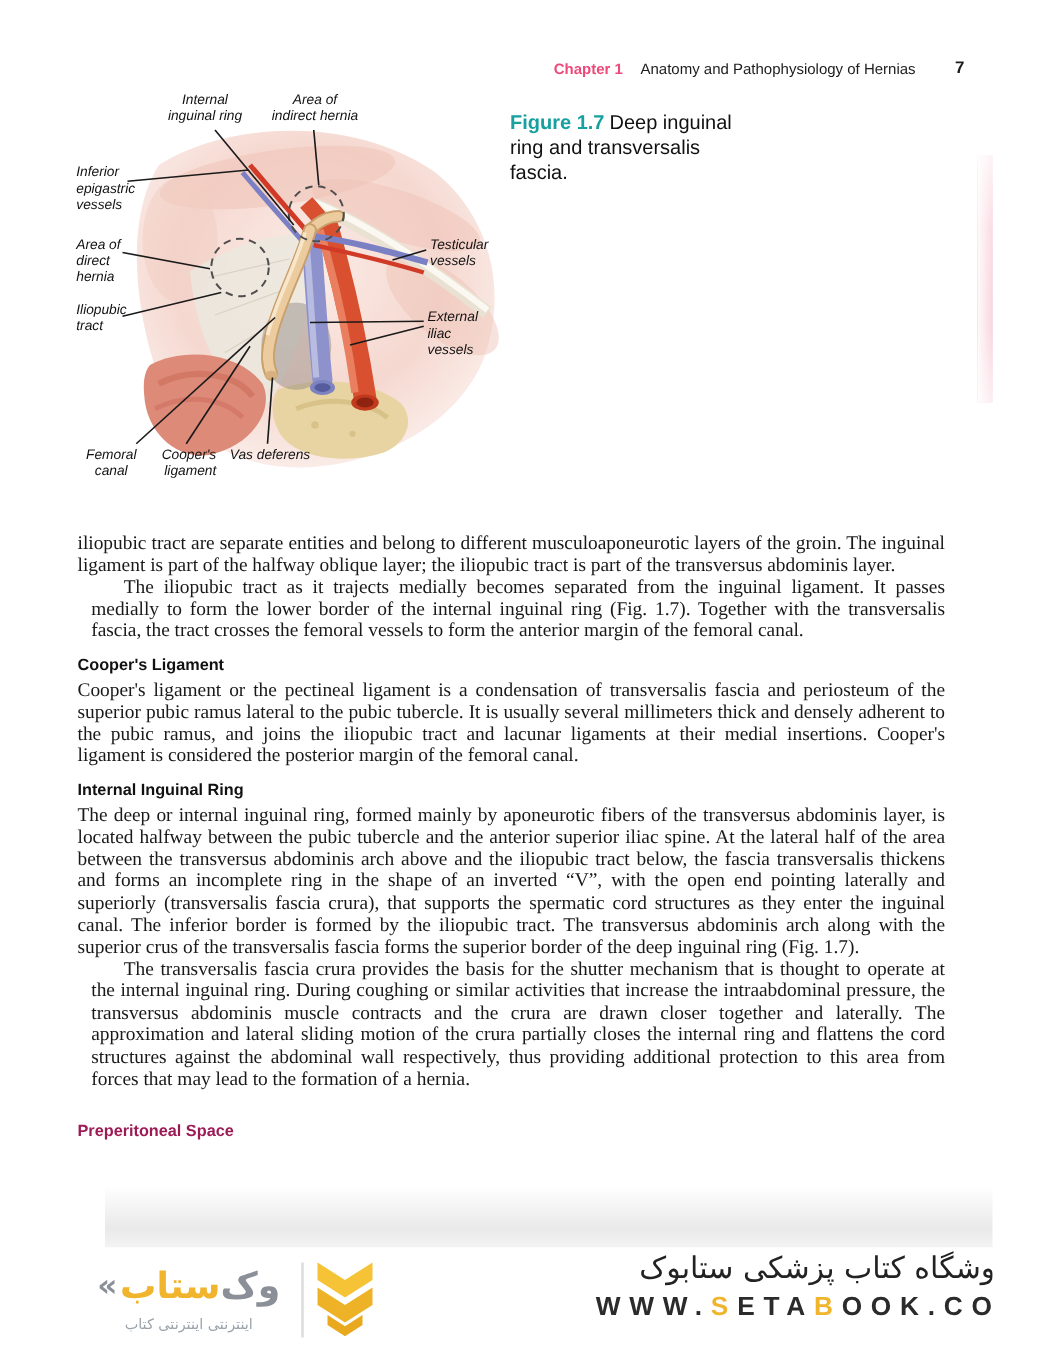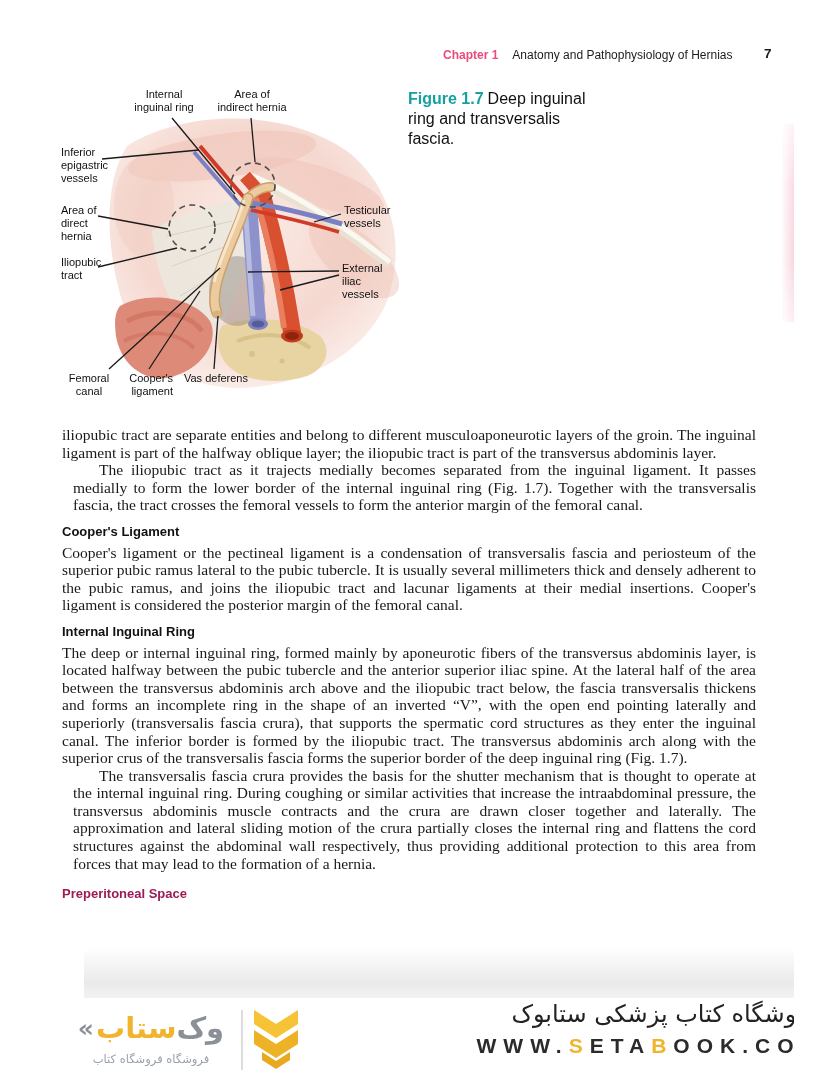--- a/index.html
+++ b/index.html
@@ -30,34 +30,34 @@
     background:
       linear-gradient(to right, rgba(255,255,255,0.95), rgba(255,255,255,0) 62%),
       linear-gradient(to bottom, #fbe3e8 0%, #f3a8bd 30%, #ef9cb3 70%, #f8d4dd 100%);
   }
   .tab-label{
     position:absolute;top:6px;left:50%;transform:translateX(-50%) rotate(180deg);
     writing-mode:vertical-rl;
     font-family:"Liberation Sans",sans-serif;font-size:10.5px;color:#1a1a1a;white-space:nowrap;
   }
   
-  .figure{position:absolute;left:52px;top:86px;width:355px;height:322px;}
+  .figure{position:absolute;left:52px;top:72px;width:355px;height:322px;font-style:italic;}
   .figure svg.illus{position:absolute;left:0;top:0;}
   .ann{
     position:absolute;font-family:"Liberation Sans",sans-serif;font-size:11px;line-height:1.18;
     color:#111;white-space:pre-line;
   }
   
   .scan-shade{position:absolute;left:84px;top:948px;width:751px;height:50px;
     background:linear-gradient(to bottom, rgba(120,120,120,0) 0%, rgba(120,120,120,0.16) 70%, rgba(120,120,120,0.09) 100%);}
   .bodytext{position:absolute;left:62px;top:426px;width:694px;font-size:15.5px;line-height:17.6px;text-align:justify;}
   .para{margin:0;}
   .para.indent{text-indent:26px;margin-left:11px;}
   h3.sec{font-family:"Liberation Sans",sans-serif;font-size:13px;font-weight:bold;color:#111;margin:9px 0 3px 0;text-align:left;}
-  h3.sec.magenta{color:var(--heading-magenta);margin-top:13px;}
+  h3.sec.magenta{color:var(--heading-magenta);margin-top:24px;}
   
   .footer{position:absolute;left:0;top:998px;width:835px;height:82px;background:#fff;}
   .logo-wordmark{
     position:absolute;left:66px;top:8px;width:170px;height:44px;
     display:flex;align-items:center;justify-content:center;
     font-family:"DejaVu Sans",sans-serif;font-weight:bold;font-size:29px;line-height:1;
   }
   .lg-yellow{color:var(--brand-yellow);}
   .lg-gray{color:#8a8f98;}
   .chev{font-size:25px;margin-right:2px;}
@@ -205,21 +205,21 @@
     <p class="para indent">The transversalis fascia crura provides the basis for the shutter mechanism that is thought to operate at the internal inguinal ring. During coughing or similar activities that increase the intraabdominal pressure, the transversus abdominis muscle contracts and the crura are drawn closer together and laterally. The approximation and lateral sliding motion of the crura partially closes the internal ring and flattens the cord structures against the abdominal wall respectively, thus providing additional protection to this area from forces that may lead to the formation of a hernia.</p>
     <h3 class="sec magenta">Preperitoneal Space</h3>
   </div>
 
   <div class="footer">
     <div class="logo-wordmark">
       <span class="lg-gray chev">«</span>
         <span class="lg-yellow">ستاب</span>
         <span class="lg-gray">وک</span>
     </div>
-    <div class="logo-tagline">فروشگاه فروشگاه کتاب</div>
+    <div class="logo-tagline">اینترنتی اینترنتی کتاب</div>
     <div class="logo-divider"></div>
     <svg class="emblem" width="48" height="70" viewBox="0 0 48 70">
       <path d="M2,6 L24,20 L46,6 L46,20 L24,34 L2,20 Z" fill="#f5c335"></path>
       <path d="M2,26 L24,40 L46,26 L46,40 L24,54 L2,40 Z" fill="#eeb226"></path>
       <path d="M10,48 L24,57 L38,48 L38,56 L24,65 L10,56 Z" fill="#e8a91e"></path>
     </svg>
     <div class="store-line">فروشگاه کتاب پزشکی ستابوک</div>
     <div class="url">
       <span>WWW.</span><span class="accent">S</span><span>ETA</span><span class="accent">B</span><span>OOK.COM</span>
     </div>

